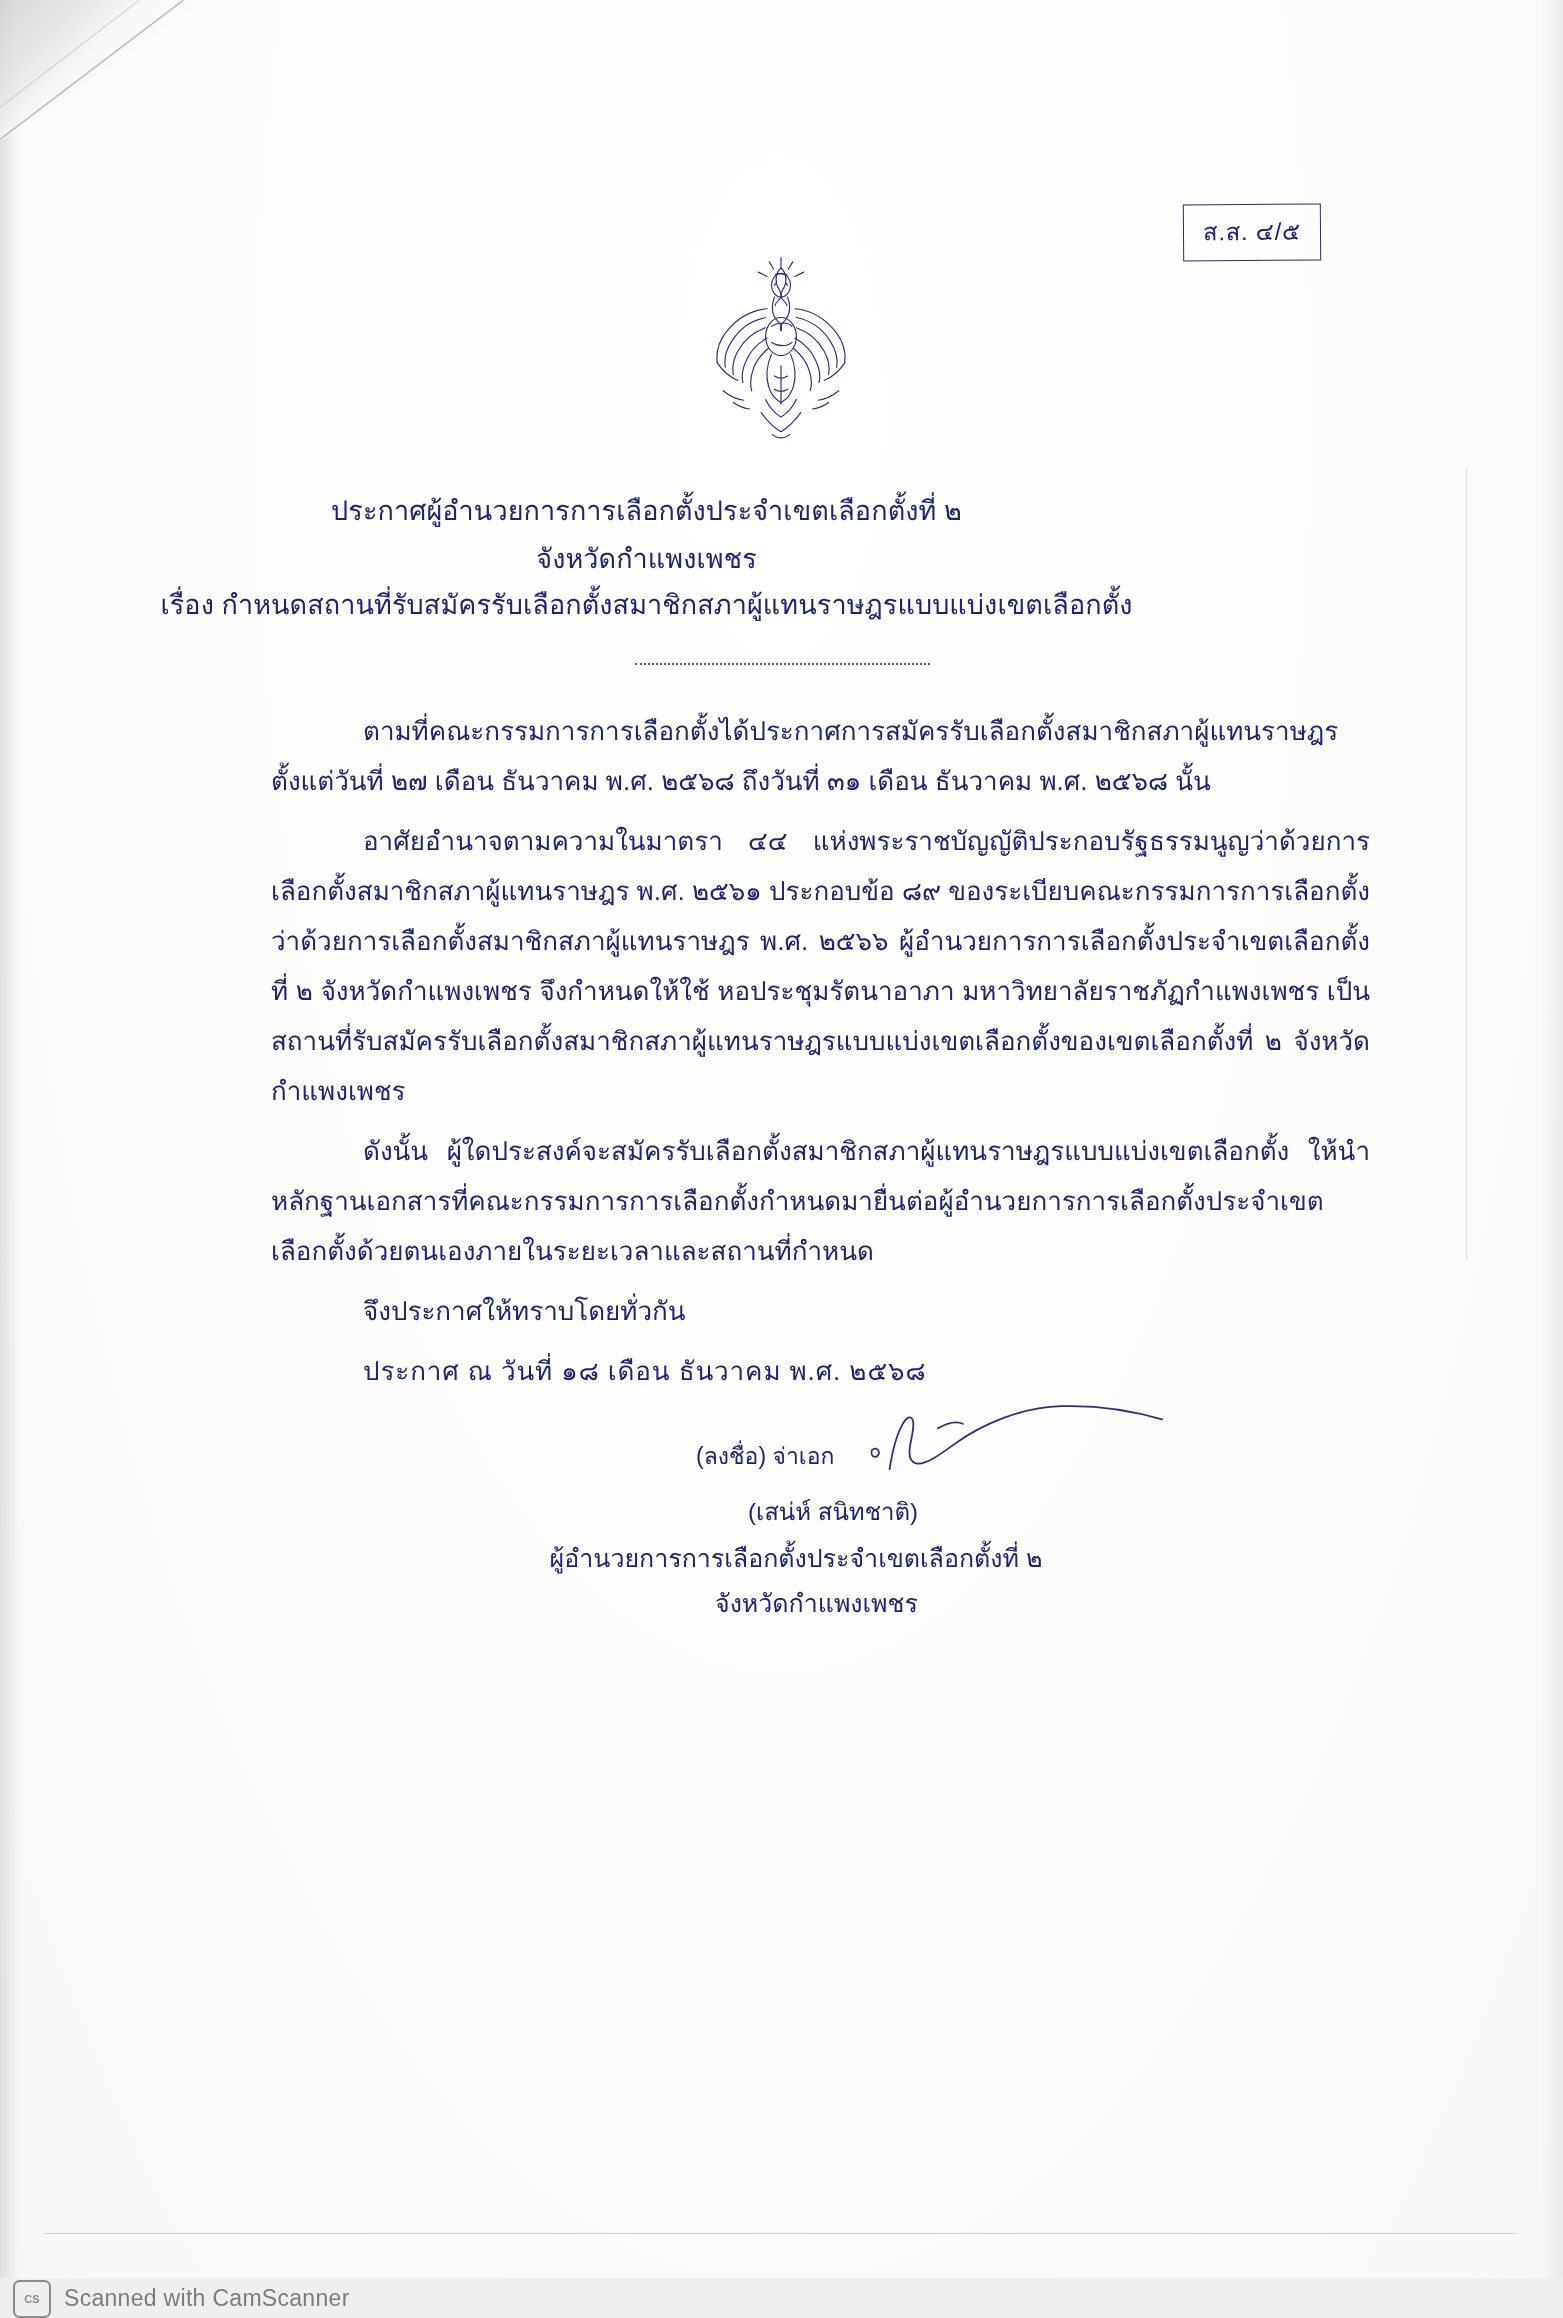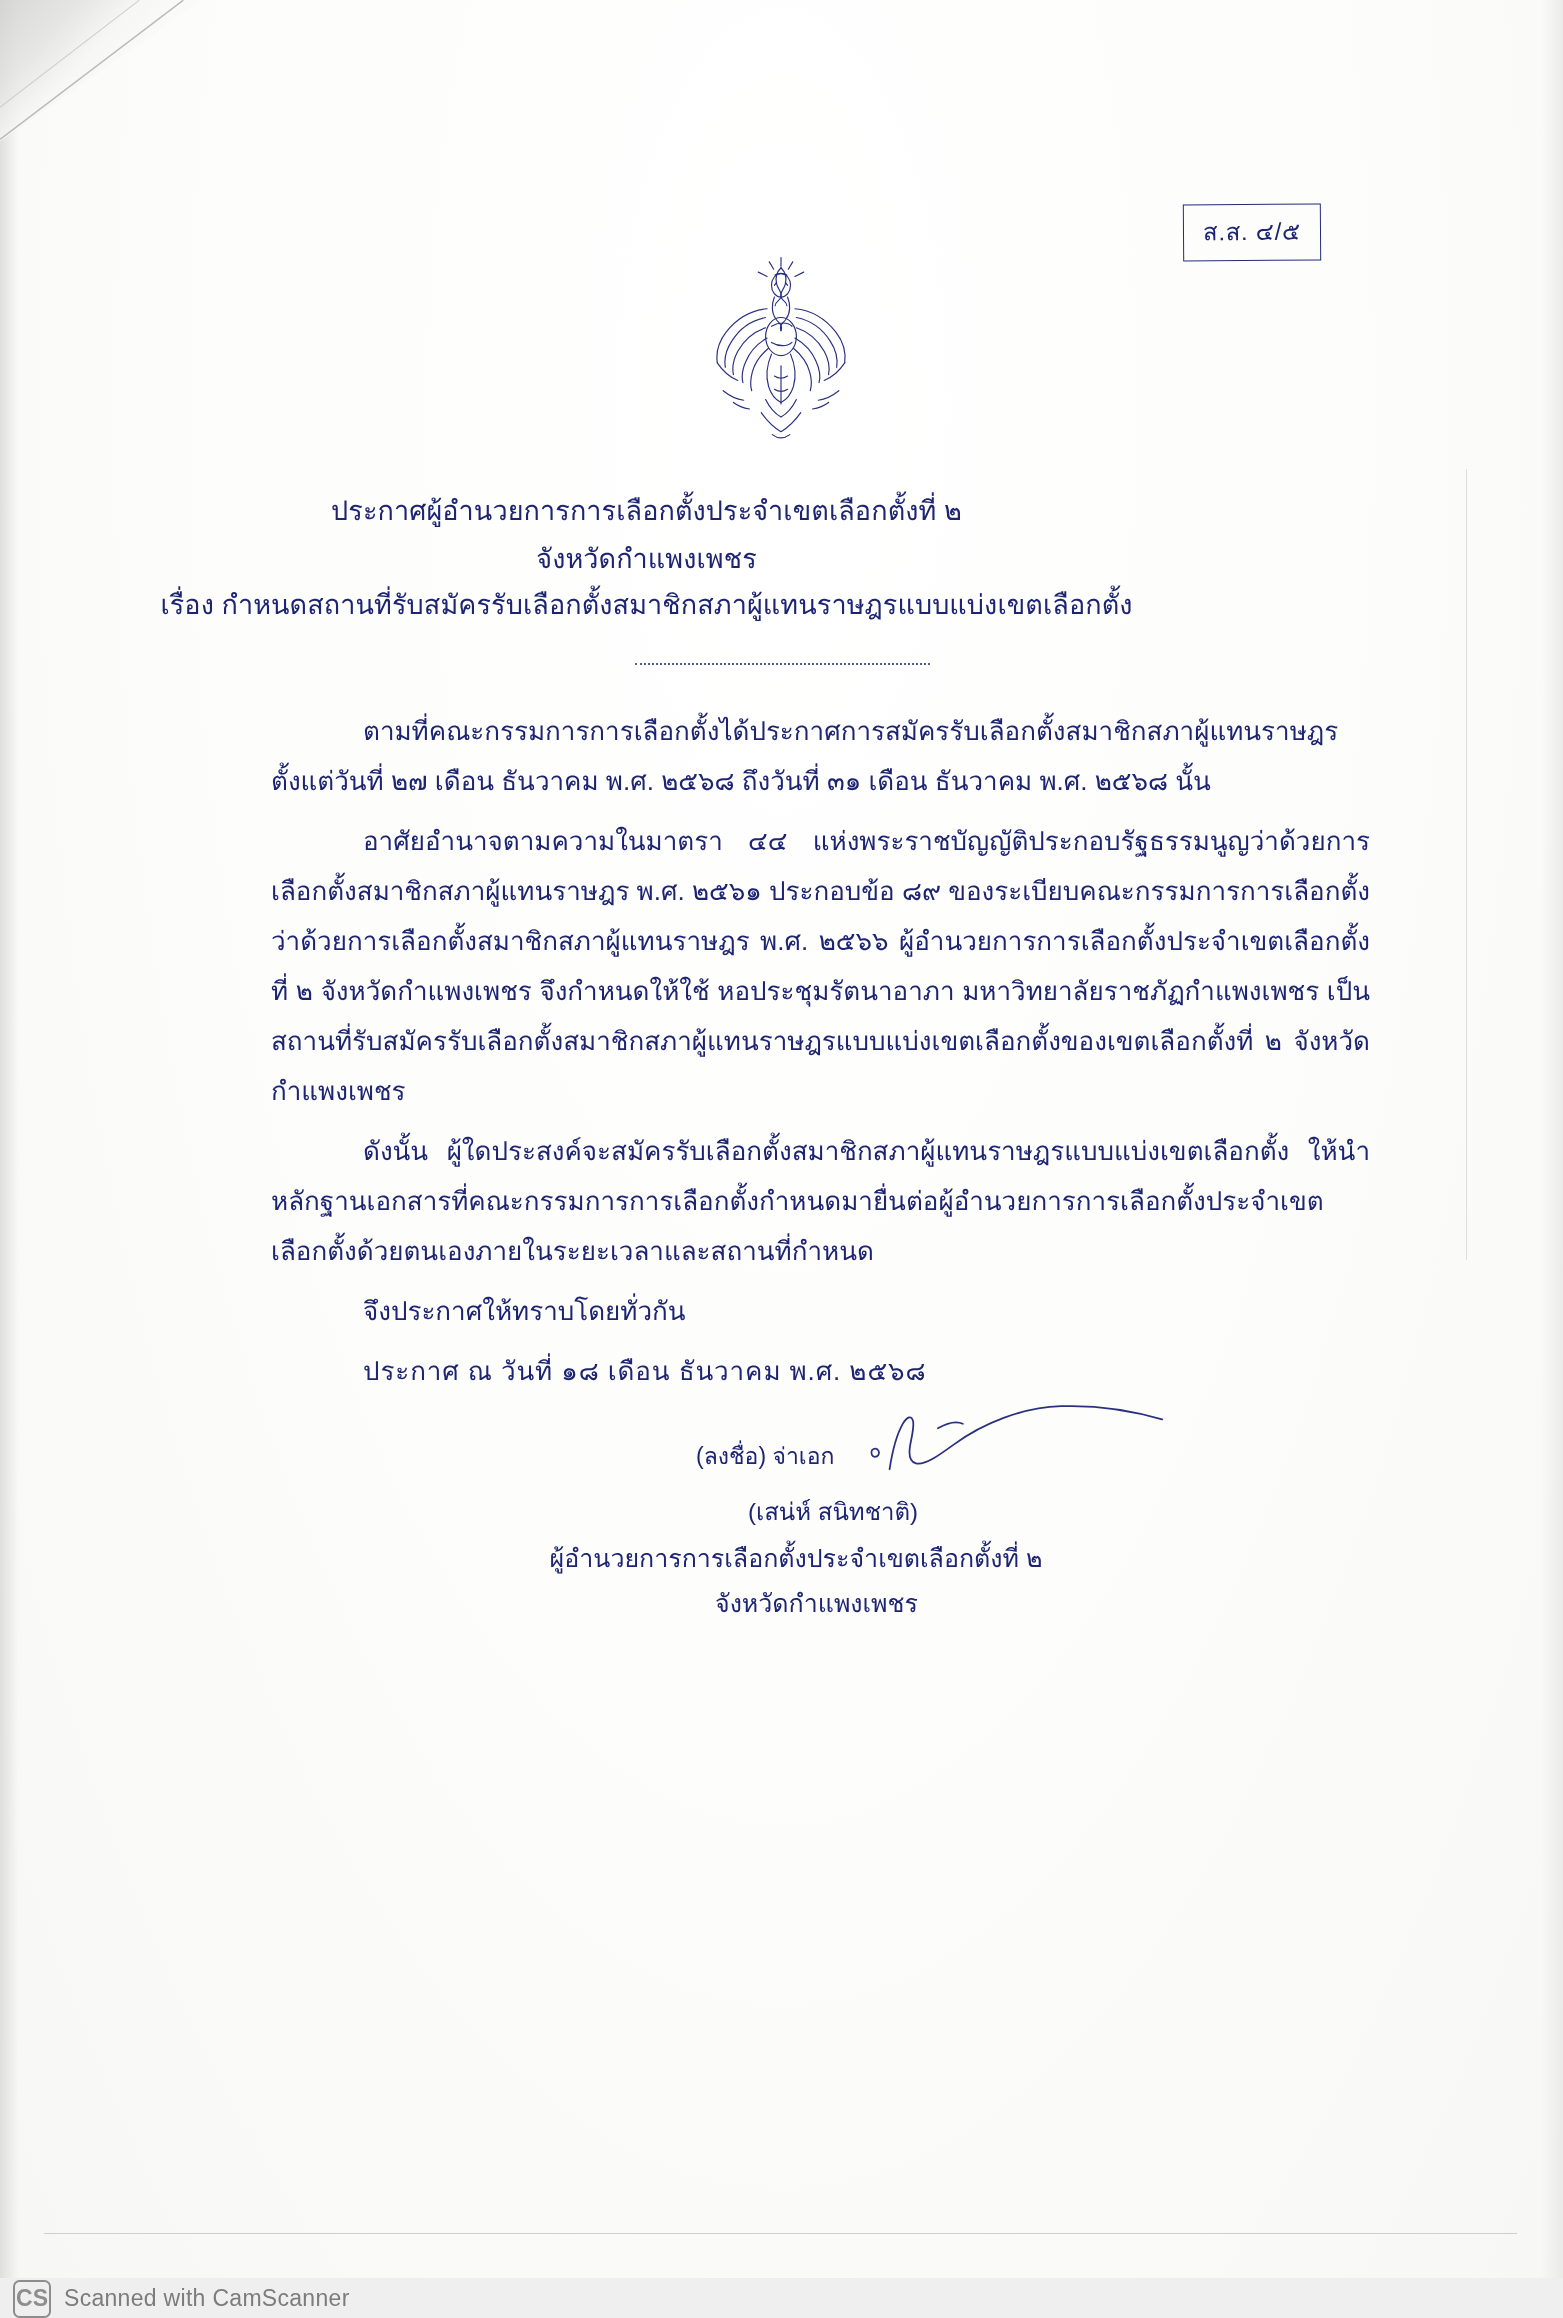--- a/index.html
+++ b/index.html
@@ -221,21 +221,21 @@
     gap: 13px;
     padding-left: 13px;
     background: #efefef;
   }
   #cs-logo {
     width: 34px;
     height: 34px;
     border: 2.2px solid #8d8d8d;
     border-radius: 6.6px;
     color: #8d8d8d;
-    font-size: 23px;
+    font-size: 11px;
     font-weight: bold;
     display: flex;
     align-items: center;
     justify-content: center;
     letter-spacing: 0px;
     font-family: "Liberation Sans", sans-serif;
   }
   #cs-text {
     color: #7c7c7c;
     font-size: 23px;

